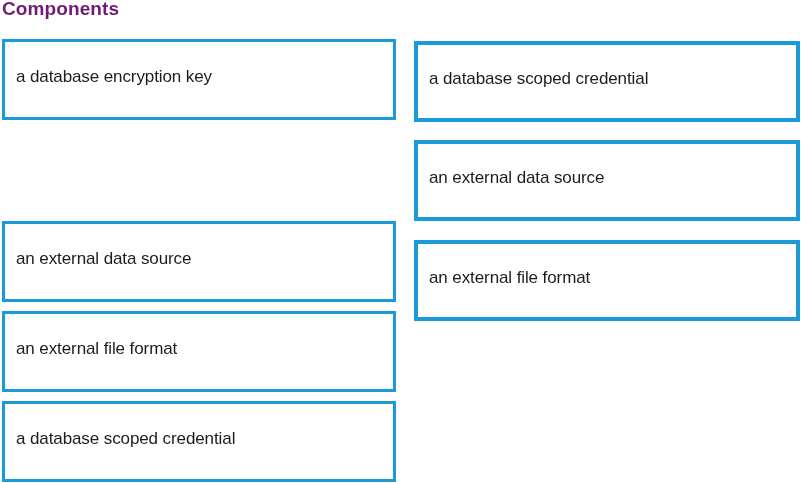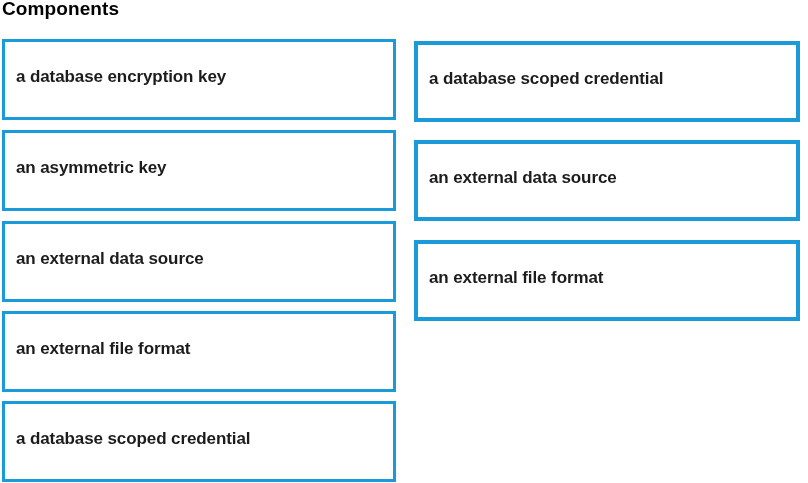--- a/index.html
+++ b/index.html
@@ -22,21 +22,21 @@
     background: #ffffff;
   }
 
   
   .col-header {
     position: absolute;
     font-family: "Liberation Sans", sans-serif;
     font-weight: bold;
     font-size: 19px;
     line-height: 19px;
-    color: #000000;
+    color: #701a75;
     letter-spacing: 0.1px;
     white-space: nowrap;
   }
   #components-header {
     left: 2px;
     top: -1px;
   }
   #answer-area-header {
     left: 414px;
     top: -1px;
@@ -50,21 +50,20 @@
     display: flex;
     align-items: center;
   }
   .option-box .option-label {
     font-family: "Liberation Sans", sans-serif;
     font-size: 17px;
     line-height: 20px;
     color: #1c1c1c;
     white-space: nowrap;
     letter-spacing: -0.1px;
-    font-weight: bold;
   }
 
   
   .components-box {
     left: 2px;
     width: 394px;
     height: 81px;
     border: 3px solid #1a9ad8;
   }
   .components-box .option-label {
@@ -96,23 +95,20 @@
 <body>
 
 <div class="page">
 
   <div class="col-header" id="components-header">Components</div>
 
   <div class="option-box components-box" id="components-box-0">
     <span class="option-label">a database encryption key</span>
   </div>
 
-  <div class="option-box components-box" id="components-box-1">
-    <span class="option-label">an asymmetric key</span>
-  </div>
 
   <div class="option-box components-box" id="components-box-2">
     <span class="option-label">an external data source</span>
   </div>
 
   <div class="option-box components-box" id="components-box-3">
     <span class="option-label">an external file format</span>
   </div>
 
   <div class="option-box components-box" id="components-box-4">

